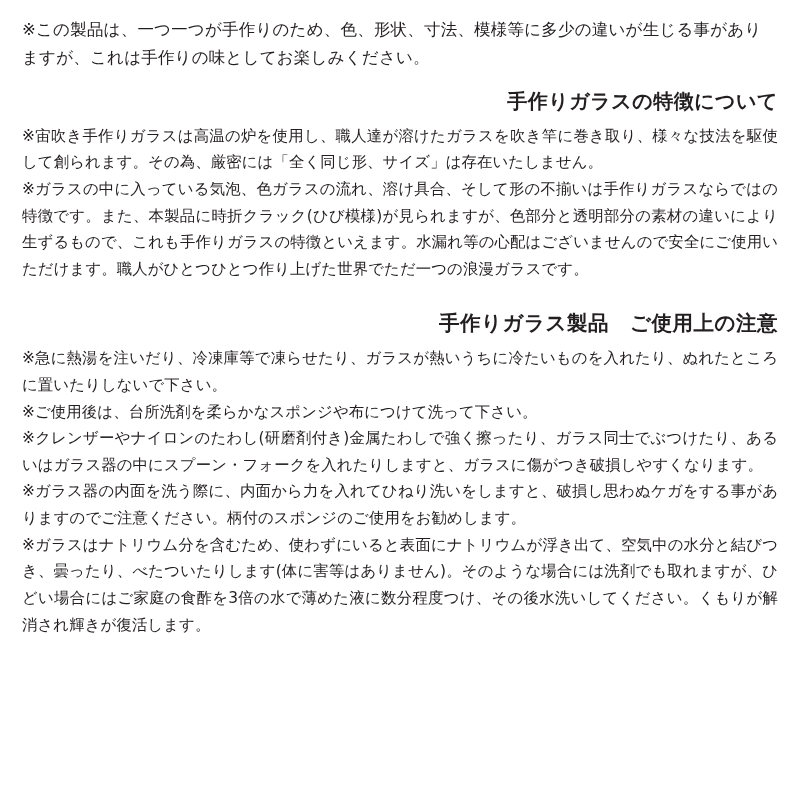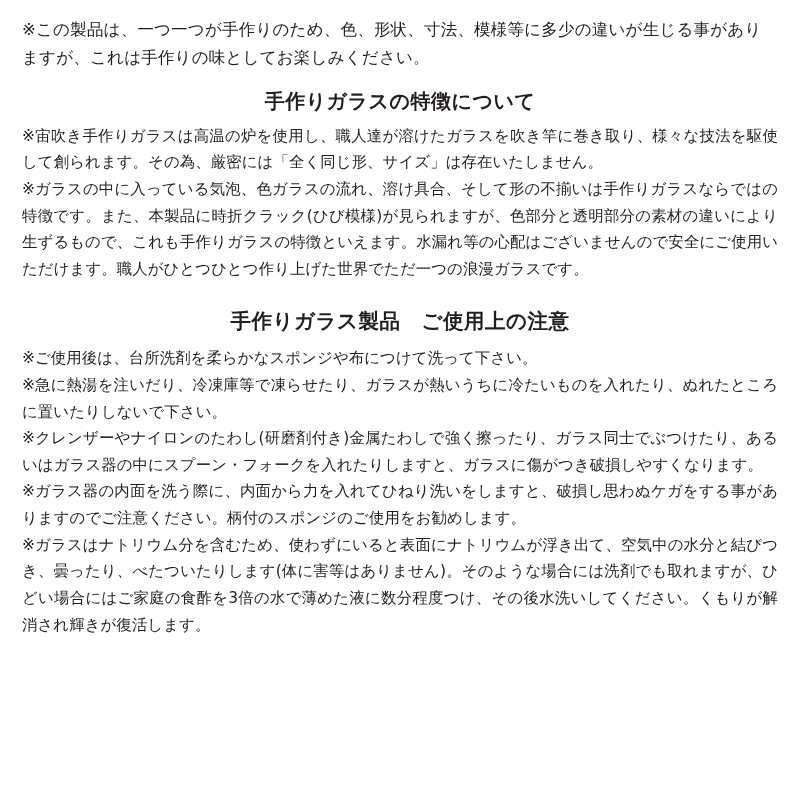--- a/index.html
+++ b/index.html
@@ -24,21 +24,21 @@
   .intro {
     font-size: 16.5px;
     line-height: 1.72;
     letter-spacing: 0.2px;
     margin: 0 0 14px 0;
   }
   .section {
     margin: 0;
   }
   .section-title {
-    text-align: center;
+    text-align: right;
     font-size: 20px;
     font-weight: bold;
     letter-spacing: 0.5px;
     margin: 14px 0 8px 0;
     line-height: 1.4;
   }
   .section-title.second {
     margin-top: 26px;
     font-size: 20.5px;
   }
@@ -54,42 +54,41 @@
     text-justify: inter-character;
   }
   .para + .para {
     margin-top: 0px;
   }
   .list .para {
     margin-top: 0px;
   }
   .nowrap-title {
     white-space: pre;
-    font-family: Liberation Mono, monospace;
   }
 </style>
 </head>
 <body>
 
 <div class="page">
 
   <p class="intro">※この製品は、一つ一つが手作りのため、色、形状、寸法、模様等に多少の違いが生じる事がありますが、これは手作りの味としてお楽しみください。</p>
 
   <div class="section">
     <h2 class="section-title">手作りガラスの特徴について</h2>
     <div class="body-block">
       <p class="para">※宙吹き手作りガラスは高温の炉を使用し、職人達が溶けたガラスを吹き竿に巻き取り、様々な技法を駆使して創られます。その為、厳密には「全く同じ形、サイズ」は存在いたしません。</p>
       <p class="para">※ガラスの中に入っている気泡、色ガラスの流れ、溶け具合、そして形の不揃いは手作りガラスならではの特徴です。また、本製品に時折クラック(ひび模様)が見られますが、色部分と透明部分の素材の違いにより生ずるもので、これも手作りガラスの特徴といえます。水漏れ等の心配はございませんので安全にご使用いただけます。職人がひとつひとつ作り上げた世界でただ一つの浪漫ガラスです。</p>
     </div>
   </div>
 
   <div class="section">
     <h2 class="section-title second nowrap-title">手作りガラス製品　ご使用上の注意</h2>
     <div class="body-block list">
+      <p class="para">※急に熱湯を注いだり、冷凍庫等で凍らせたり、ガラスが熱いうちに冷たいものを入れたり、ぬれたところに置いたりしないで下さい。</p>
       <p class="para">※ご使用後は、台所洗剤を柔らかなスポンジや布につけて洗って下さい。</p>
-      <p class="para">※急に熱湯を注いだり、冷凍庫等で凍らせたり、ガラスが熱いうちに冷たいものを入れたり、ぬれたところに置いたりしないで下さい。</p>
       <p class="para">※クレンザーやナイロンのたわし(研磨剤付き)金属たわしで強く擦ったり、ガラス同士でぶつけたり、あるいはガラス器の中にスプーン・フォークを入れたりしますと、ガラスに傷がつき破損しやすくなります。</p>
       <p class="para">※ガラス器の内面を洗う際に、内面から力を入れてひねり洗いをしますと、破損し思わぬケガをする事がありますのでご注意ください。柄付のスポンジのご使用をお勧めします。</p>
       <p class="para">※ガラスはナトリウム分を含むため、使わずにいると表面にナトリウムが浮き出て、空気中の水分と結びつき、曇ったり、べたついたりします(体に害等はありません)。そのような場合には洗剤でも取れますが、ひどい場合にはご家庭の食酢を3倍の水で薄めた液に数分程度つけ、その後水洗いしてください。くもりが解消され輝きが復活します。</p>
     </div>
   </div>
 
 </div>
 
 </body></html>

